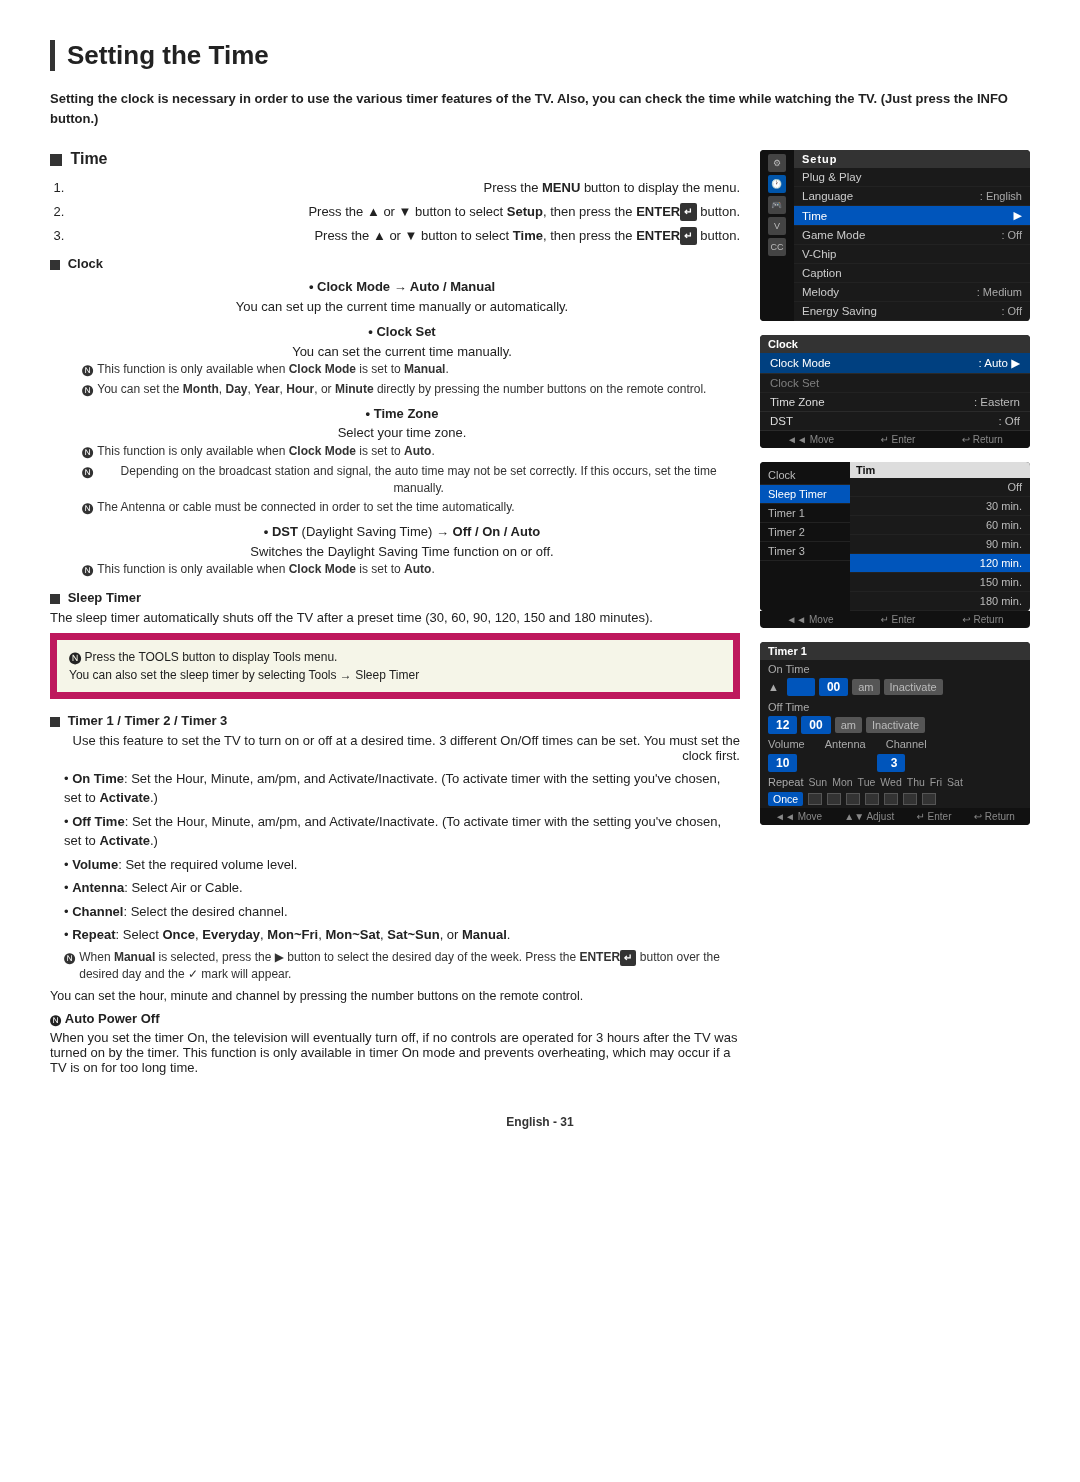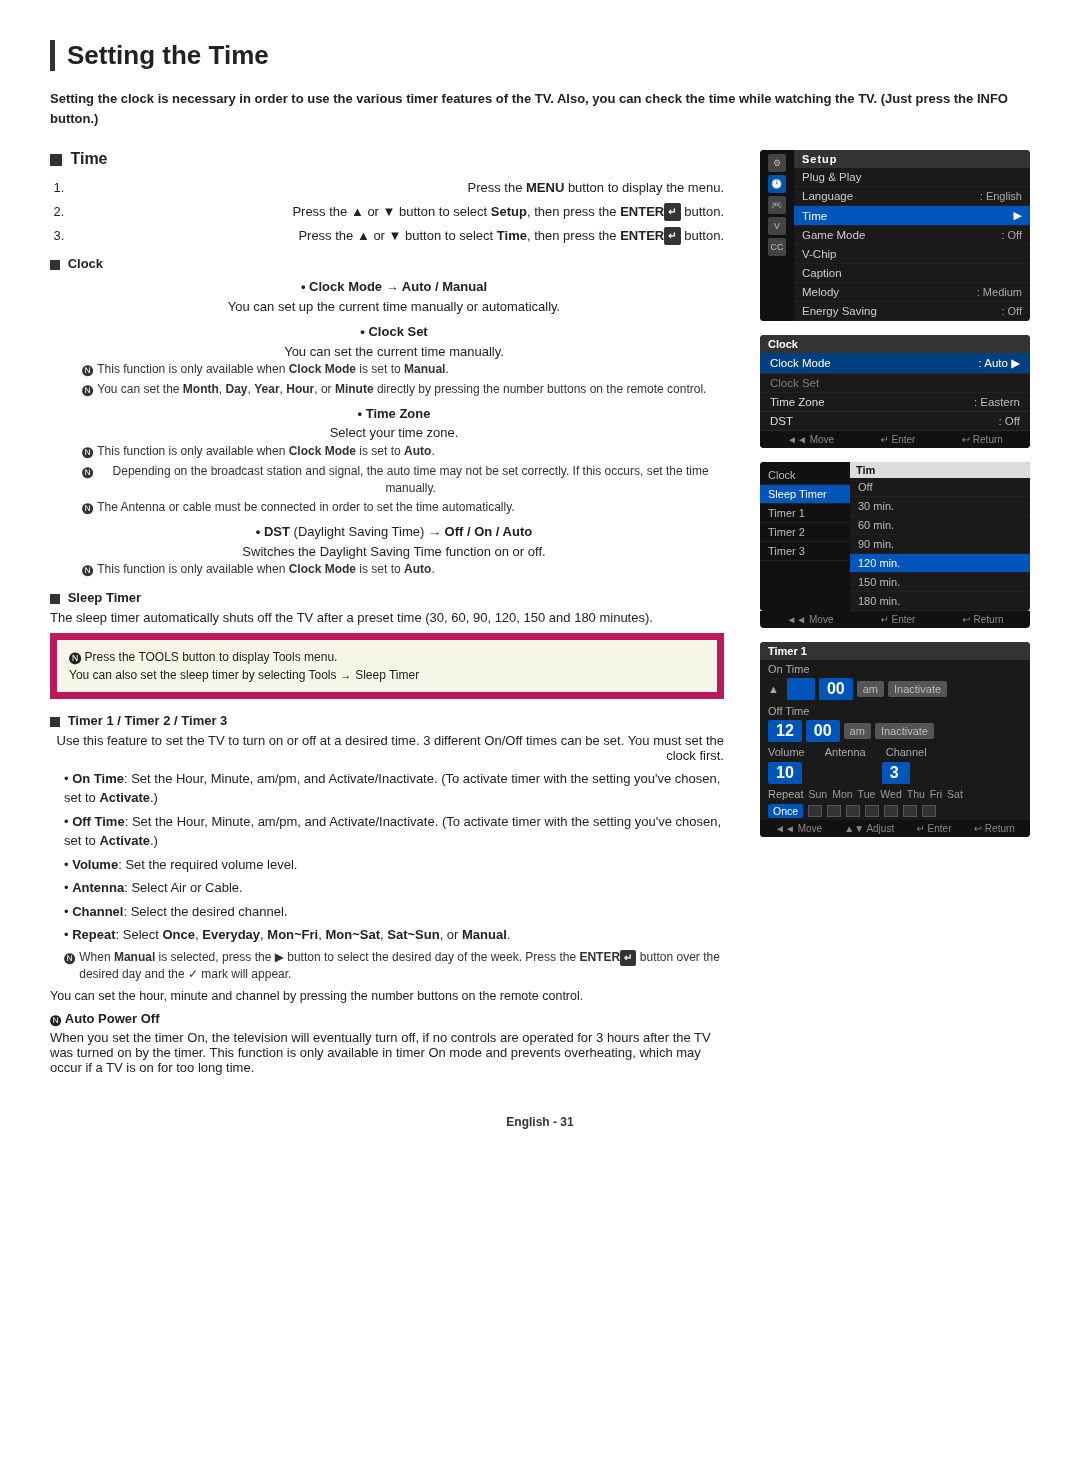--- a/index.html
+++ b/index.html
@@ -20,21 +20,21 @@
       margin-bottom: 18px;
     }
     .intro-text {
       font-size: 13px;
       font-weight: bold;
       margin-bottom: 22px;
       line-height: 1.5;
     }
     .main-layout {
       display: flex;
-      gap: 36px;
+      gap: 20px;
     }
     .content-col {
       flex: 1;
     }
     .sidebar-col {
       width: 270px;
       flex-shrink: 0;
     }
     .section-block {
       margin-bottom: 10px;
@@ -271,20 +271,21 @@
       color: #111;
       padding: 2px 6px;
       font-size: 11px;
       font-weight: bold;
     }
     .sleep-right-row {
       padding: 3px 8px;
       font-size: 11px;
       color: #bbb;
       border-bottom: 1px solid #222;
+      text-align: right;
     }
     .sleep-right-row.active {
       background: #0055bb;
       color: #fff;
     }
 
     
     .timer1-panel {
       background: #1a1a1a;
       border-radius: 4px;
@@ -308,25 +309,25 @@
     .timer1-row {
       display: flex;
       align-items: center;
       padding: 2px 8px;
       gap: 4px;
     }
     .t-box {
       background: #0055bb;
       color: #fff;
       padding: 2px 8px;
-      font-size: 16px;
+      font-size: 12px;
       font-weight: bold;
       border-radius: 2px;
       min-width: 28px;
-      text-align: left;
+      text-align: right;
     }
     .t-inactive {
       background: #555;
       color: #bbb;
       padding: 2px 6px;
       font-size: 11px;
       border-radius: 2px;
     }
     .t-ampm {
       background: #555;

